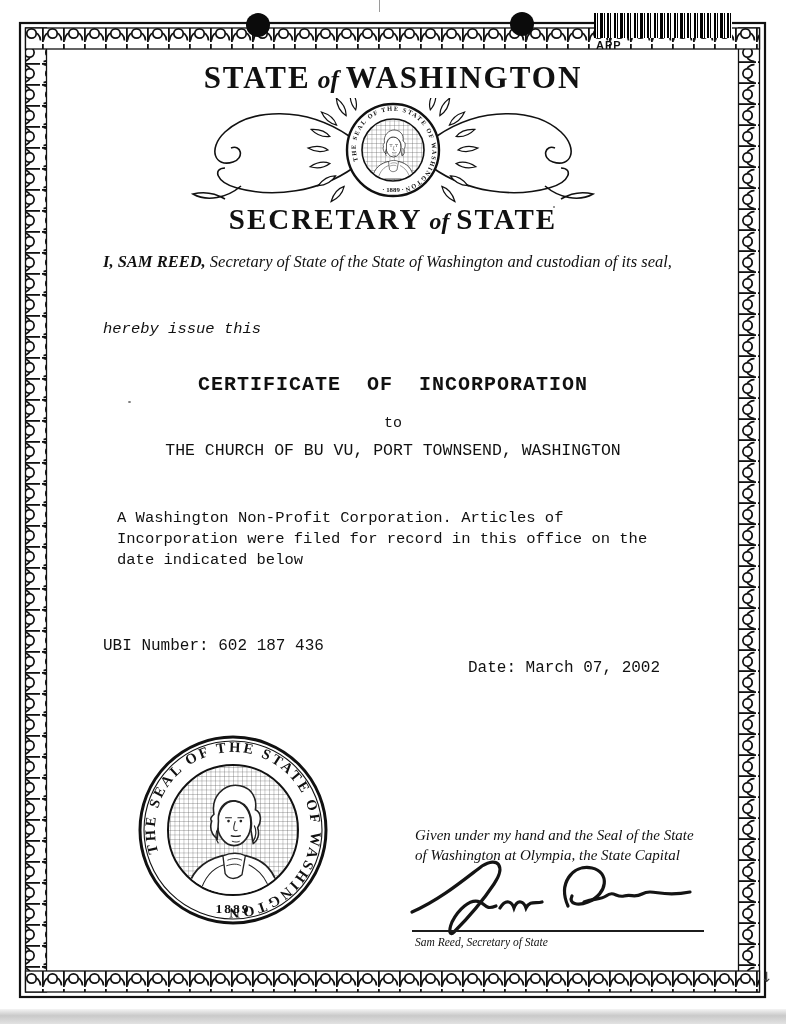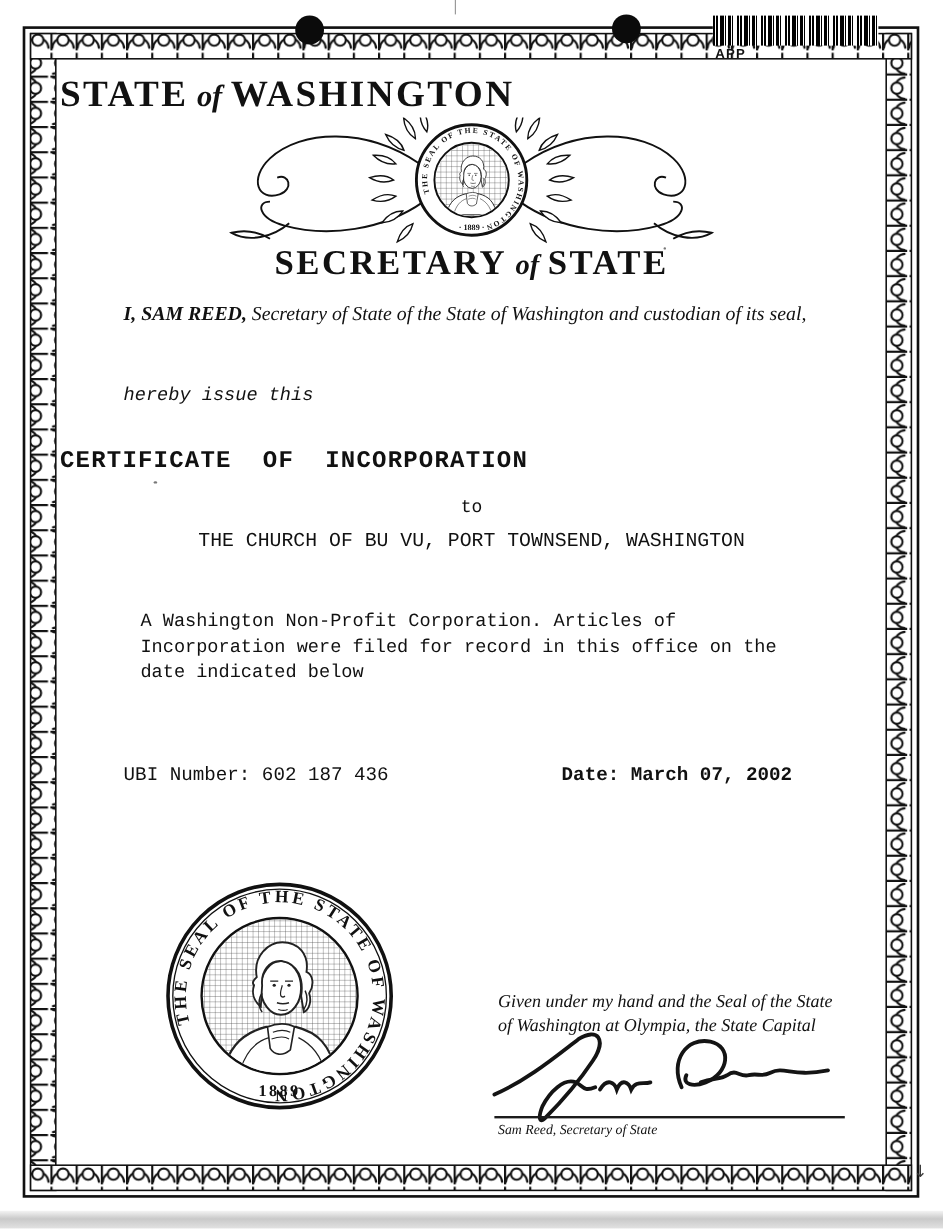--- a/index.html
+++ b/index.html
@@ -17,40 +17,40 @@
     background:repeating-linear-gradient(90deg,
       #000 0px,#000 2px,#fff 2px,#fff 3px,
       #000 3px,#000 4px,#fff 4px,#fff 6px,
       #000 6px,#000 9px,#fff 9px,#fff 10px,
       #000 10px,#000 11px,#fff 11px,#fff 13px,
       #000 13px,#000 15px,#fff 15px,#fff 16px,
       #000 16px,#000 17px,#fff 17px,#fff 20px);}
   .barcode-label{position:absolute;left:596px;top:39px;font-family:"Liberation Sans",sans-serif;
       font-weight:bold;font-size:11px;letter-spacing:1px;color:#111;}
   
-  .state-title{position:absolute;left:50px;top:60px;width:686px;text-align:left;
+  .state-title{position:absolute;left:50px;top:60px;width:686px;text-align:center;
       font-weight:bold;font-size:31px;letter-spacing:2px;white-space:nowrap;}
   .state-title .of, .sec-title .of{font-style:italic;font-weight:bold;text-transform:none;
       font-size:0.82em;letter-spacing:0;margin:0 7px;}
   .sec-title{position:absolute;left:50px;top:203px;width:686px;text-align:center;
       font-weight:bold;font-size:29px;letter-spacing:2px;white-space:nowrap;}
   
   .intro{position:absolute;left:103px;top:252px;width:620px;font-style:italic;font-size:16.5px;}
   .intro b{}
   .mono{font-family:"Liberation Mono", monospace;}
   .issue-line{position:absolute;left:103px;top:320px;font-size:15.5px;font-style:italic;}
-  .cert-title{position:absolute;left:50px;top:373px;width:686px;
+  .cert-title{position:absolute;left:50px;top:373px;width:686px;text-align:center;
       font-weight:bold;font-size:20px;letter-spacing:1px;white-space:pre;}
   .to-word{position:absolute;left:50px;top:415px;width:686px;text-align:center;font-size:15px;}
   .recipient{position:absolute;left:50px;top:441px;width:686px;text-align:center;
       font-size:16.5px;white-space:nowrap;}
   .description{position:absolute;left:117px;top:508px;width:580px;font-size:15.5px;
       line-height:21px;white-space:pre-line;}
   .ubi{position:absolute;left:103px;top:637px;font-size:16px;}
-  .date{position:absolute;left:468px;top:637px;font-size:16px;font-weight:bold;}
+  .date{position:absolute;left:468px;top:659px;font-size:16px;}
   
   .attestation{position:absolute;left:415px;top:806px;width:290px;font-style:italic;
       font-size:15px;line-height:19.5px;white-space:pre-line;margin-top:20px;}
   .sig-line{position:absolute;left:412px;top:930px;width:292px;height:2px;background:#1c1c1c;}
   .signatory{position:absolute;left:415px;top:936px;font-style:italic;font-size:11.5px;}
   .scroll-arrow{position:absolute;left:761px;top:969px;font-family:"DejaVu Sans",sans-serif;
       font-size:14px;color:#3a3a3a;}
   svg text{font-family:"Liberation Serif", serif;}
 </style>
 </head>

